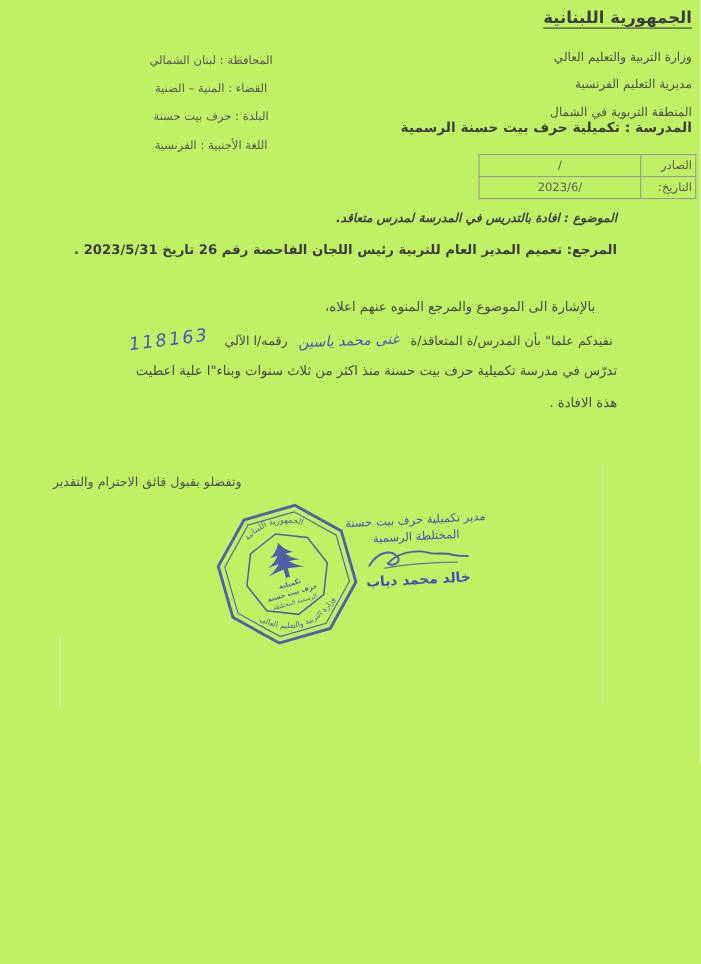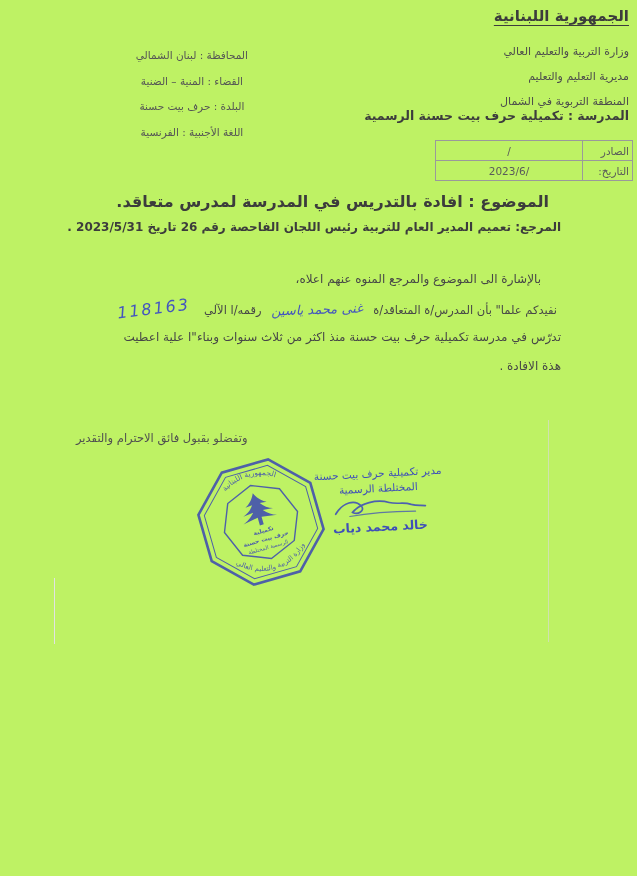--- a/index.html
+++ b/index.html
@@ -18,55 +18,55 @@
   .ministry { top:39px; right:8px; font-size:11px; line-height:25px; color:#4c4c4c; }
   .school-line { top:108px; right:8px; font-size:12.5px; font-weight:bold; color:#3d3d3d; }
   .location { top:43px; right:389px; font-size:10.5px; line-height:25.5px; color:#555; text-align:center; white-space:nowrap; }
   .ref-table {
     top:140px; right:4px; width:198px; border-collapse:collapse;
     font-size:10.5px; color:#5a5a5a;
   }
   .ref-table td { border:1px solid #9a9a9a; height:20px; padding:1px 3px; }
   .ref-table td.lbl { width:50px; text-align:right; }
   .ref-table td.val { text-align:center; direction:ltr; }
-  .subject { top:192px; right:88px; font-size:16px; font-weight:bold; color:#3c3c3c; }
+  .subject { top:192px; right:76px; font-size:11px; font-weight:bold; color:#3c3c3c;font-style:italic; }
   .reference { top:220px; right:76px; font-size:12px; font-weight:bold; color:#3c3c3c; }
   .intro { top:272px; right:96px; font-size:12px; }
   .inform { top:299px; right:80px; width:490px; display:flex; direction:rtl; align-items:baseline; font-size:11.5px; white-space:nowrap; }
   .hand-name {
     color:#4355bf; font-style:italic; font-size:13px; margin:0 10px;
     transform:rotate(-2deg); display:inline-block;
   }
   .num-label { margin-left:14px;text-align:right; }
   .hand-number {
     color:#4355bf; font-style:italic; font-size:16px; letter-spacing:2px;
     transform:rotate(-7deg); display:inline-block; direction:ltr;
   }
   .body3 { top:330px; right:76px; font-size:12px; }
   .body4 { top:359px; right:76px; font-size:12px;text-align:right; }
-  .closing { top:431px; left:76px; font-size:11.5px; color:#505050; }
+  .closing { top:431px; left:48px; font-size:11.5px; color:#505050; }
   .stamp-wrap { left:183px; top:452px; width:156px; height:140px; }
   .director {
     left:290px; top:466px; width:178px; text-align:center;
     color:#3f50b8; transform:rotate(-3deg); line-height:15px; font-size:10.5px;
   }
   .director .dname { font-size:12.5px; font-weight:bold; letter-spacing:1.5px; margin-top:1px; }
   .sig-svg { display:block; margin:0 auto; }
   .artifact-a { left:548px; top:420px; width:1px; height:222px; background:#d9d9d9; opacity:.65; }
   .artifact-b { left:54px; top:578px; width:1px; height:66px; background:#e2e2e2; }
 </style>
 </head>
 <body>
 
 <div class="page">
 
   <div class="abs title">الجمهورية اللبنانية</div>
   <div class="abs ministry">
     <div>وزارة التربية والتعليم العالي</div>
-    <div>مديرية التعليم والتعليم</div>
+    <div>مديرية التعليم الفرنسية</div>
     <div>المنطقة التربوية في الشمال</div>
   </div>
   <div class="abs school-line">المدرسة : تكميلية حرف بيت حسنة الرسمية</div>
 
   <div class="abs location">
     <div>المحافظة : لبنان الشمالي</div>
     <div>القضاء : المنية – الضنية</div>
     <div>البلدة : حرف بيت حسنة</div>
     <div>اللغة الأجنبية : الفرنسية</div>
   </div>

